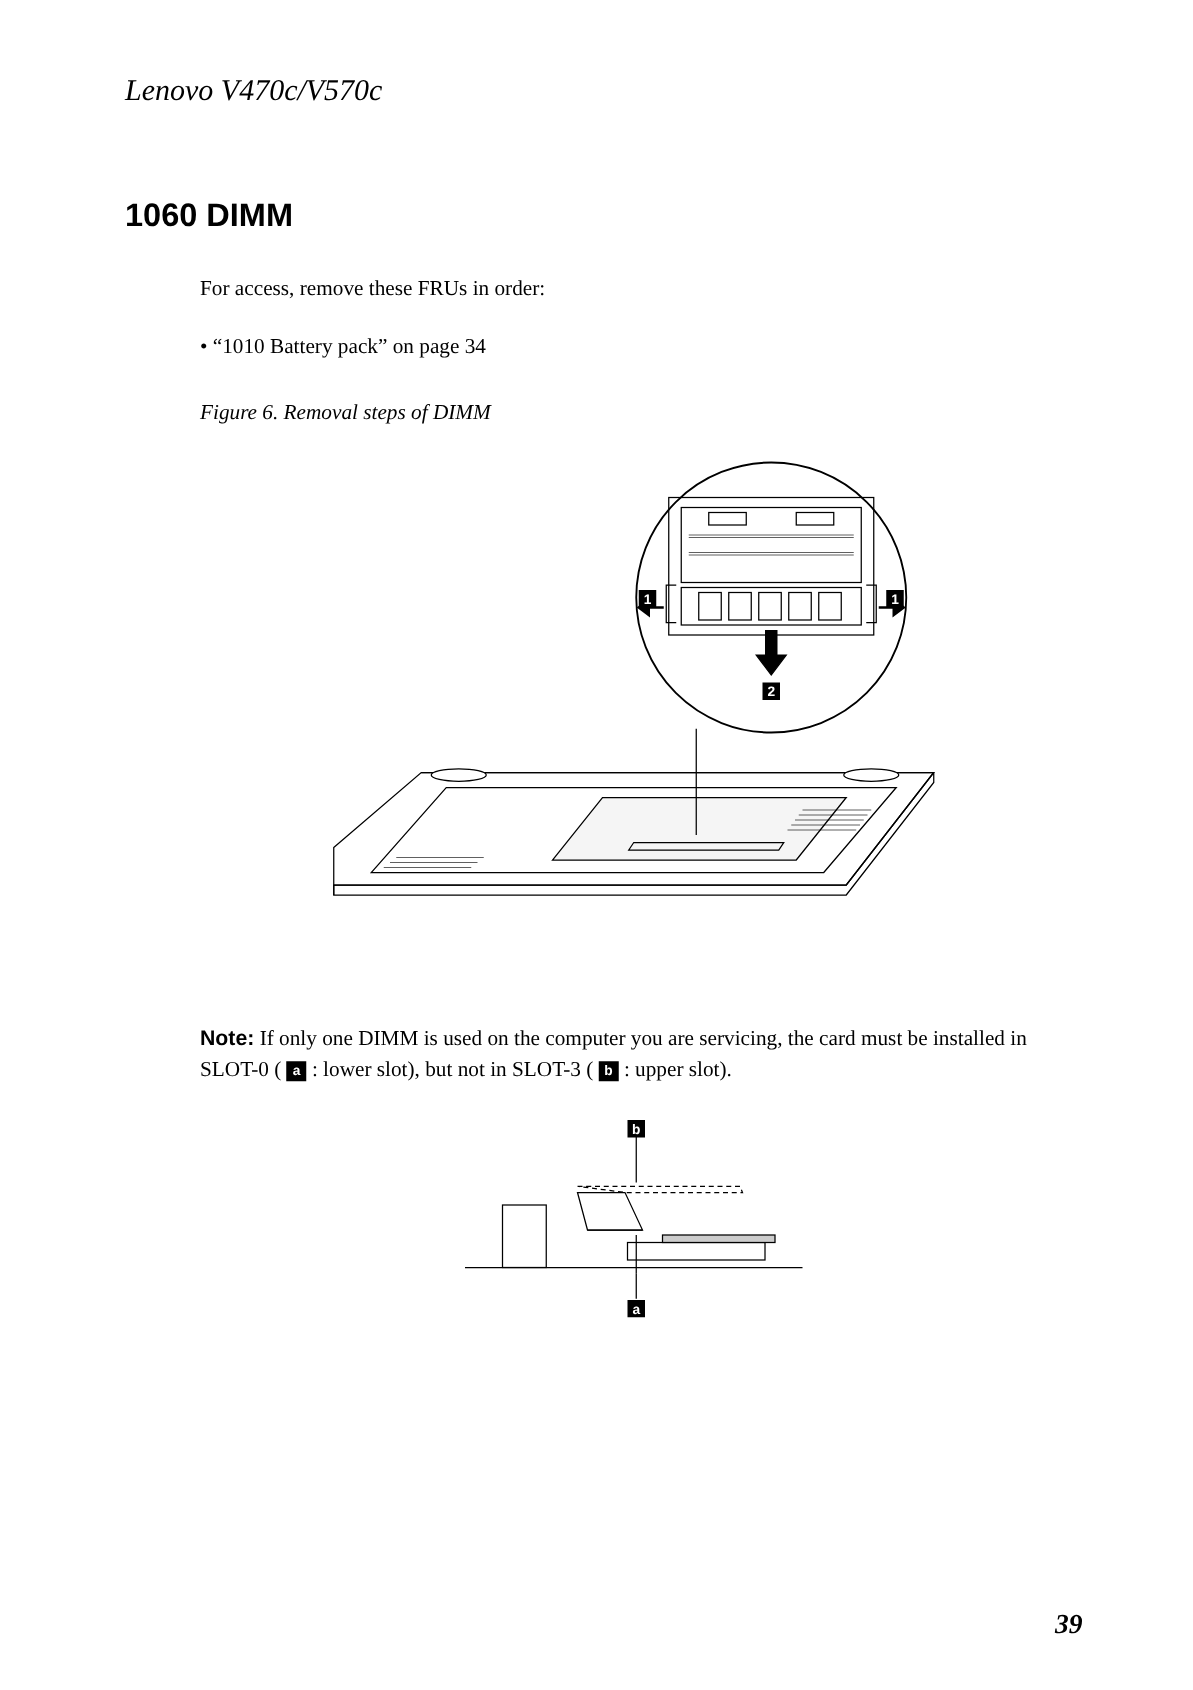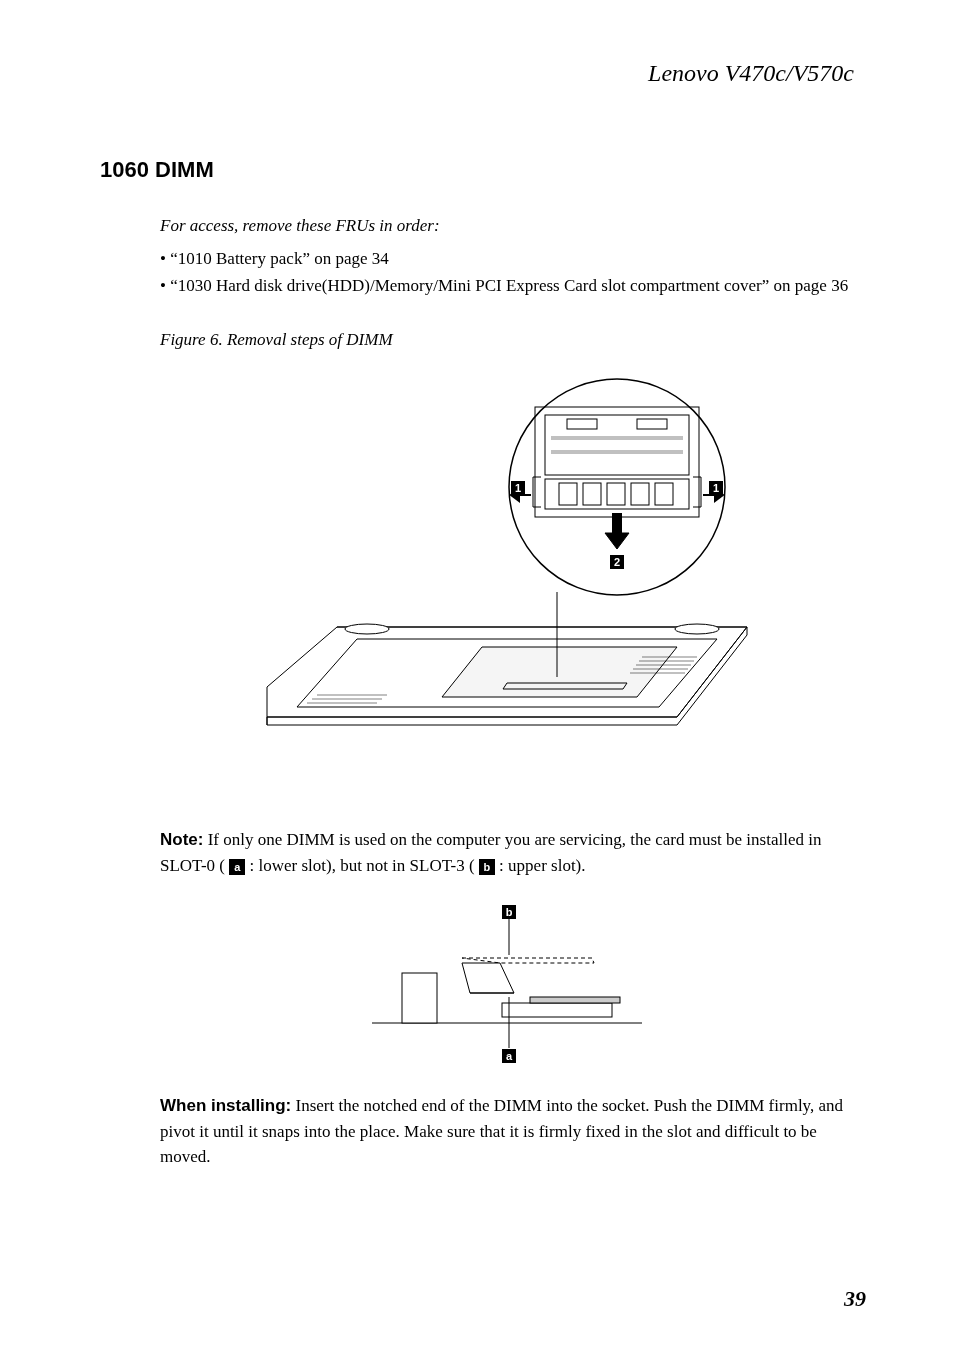--- a/index.html
+++ b/index.html
@@ -6,41 +6,40 @@
     body {
       width: 954px;
       height: 1352px;
       background: #fff;
       font-family: Georgia, 'Times New Roman', serif;
       color: #000;
       position: relative;
       padding: 60px 100px 60px 100px;
     }
     .header {
-      text-align: right;
+      text-align: left;
       font-style: italic;
       font-size: 24px;
       margin-bottom: 70px;
       font-family: Georgia, serif;
     }
     .section-title {
       font-family: Arial, Helvetica, sans-serif;
       font-weight: bold;
-      font-size: 22px;
+      font-size: 26px;
       margin-bottom: 30px;
       margin-top: 45px;
     }
     .content {
       margin-left: 60px;
       font-size: 17px;
       line-height: 1.5;
     }
     .intro-line {
-      margin-bottom: 7px;
-      font-style: italic;
+      margin-bottom: 20px;
     }
     .bullet-list {
       list-style: none;
       margin-bottom: 28px;
     }
     .bullet-list li::before {
       content: "• ";
       margin-left: 0;
     }
     .bullet-list li {
@@ -125,21 +124,20 @@
 <div class="header">
   <span>Lenovo V470c/V570c</span>
 </div>
 
 <h2 class="section-title">1060 DIMM</h2>
 
 <div class="content">
   <p class="intro-line">For access, remove these FRUs in order:</p>
   <ul class="bullet-list">
     <li>“1010 Battery pack” on page 34</li>
-    <li>“1030 Hard disk drive(HDD)/Memory/Mini PCI Express Card slot compartment cover” on page 36</li>
   </ul>
 
   <p class="figure-caption">Figure 6. Removal steps of DIMM</p>
 
 
   <div class="figure-box">
     <svg class="diagram1" viewBox="0 0 520 420">
 
       <g stroke="#000" stroke-width="1" fill="none">
 
@@ -237,18 +235,15 @@
         <line x1="147" y1="125" x2="147" y2="145"></line>
       </g>
 
       <rect x="140" y="2" width="14" height="14" fill="#000"></rect>
       <text x="147" y="13" fill="#fff" font-family="Arial" font-size="11" font-weight="bold" text-anchor="middle">b</text>
       <rect x="140" y="146" width="14" height="14" fill="#000"></rect>
       <text x="147" y="157" fill="#fff" font-family="Arial" font-size="11" font-weight="bold" text-anchor="middle">a</text>
     </svg>
   </div>
 
-  <p class="paragraph">
-    <span class="install-label">When installing:</span><span> Insert the notched end of the DIMM into the socket. Push the DIMM firmly, and pivot it until it snaps into the place. Make sure that it is firmly fixed in the slot and difficult to be moved.</span>
-  </p>
 </div>
 
 <div class="page-num">39</div>
 
 </body></html>

